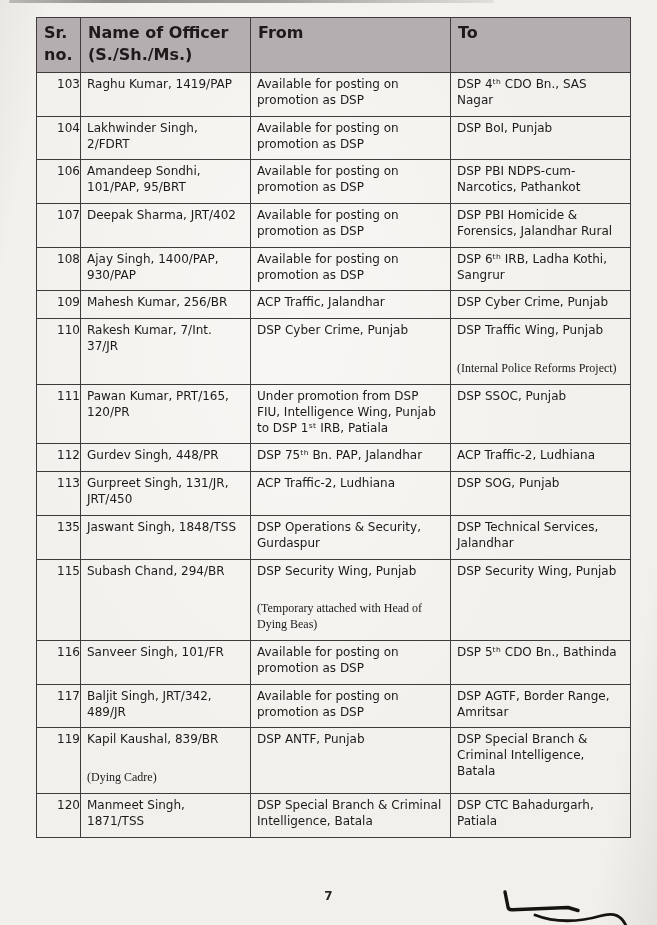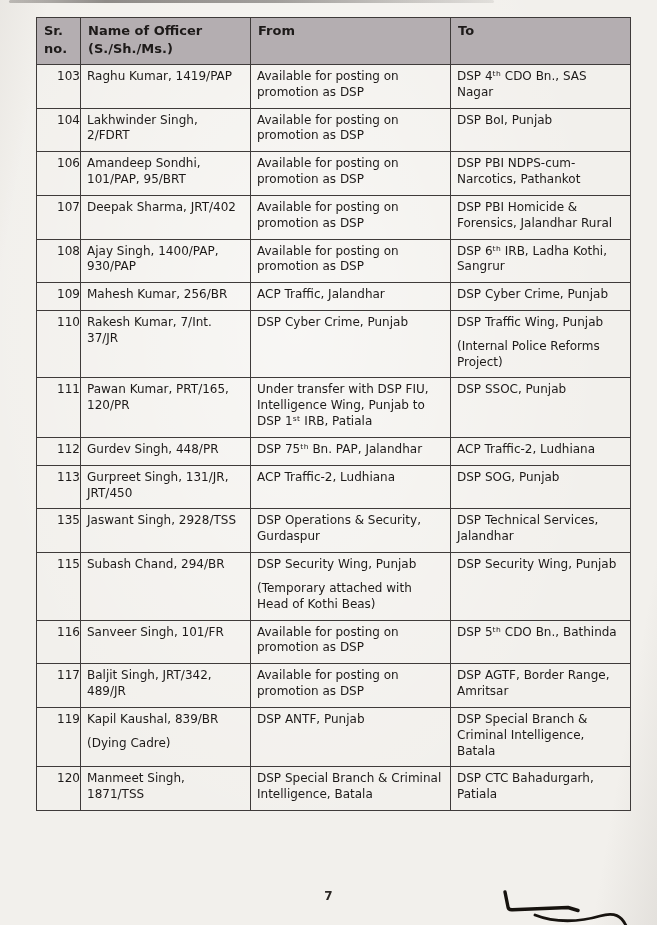--- a/index.html
+++ b/index.html
@@ -26,31 +26,31 @@
     border-collapse: collapse; table-layout: fixed;
   }
   th, td {
     border: 1.5px solid var(--table-border, #3f3b3a);
     vertical-align: top;
     color: var(--ink, #1d1a19);
     overflow: hidden;
   }
   th {
     background: var(--header-bg, #b4aeb1);
-    font-size: 13px; font-weight: bold; text-align: left;
+    font-size: 16px; font-weight: bold; text-align: left;
     padding: 4px 6px 6px 7px; line-height: 1.38;
     white-space: pre-line;
   }
   td {
     font-size: 12px; line-height: 1.32;
     padding: 4px 6px 7px 6px;
   }
   td.col-sr { padding-left: 20px; }
   td .para { margin: 0; }
-  td .para-gap { margin-top: 8px; }
+  td .para-gap { margin-top: 22px; font-family: Liberation Serif, serif; }
   .page-number {
     position: absolute; left: 0; right: 0; top: 889px;
     text-align: center;
     font-size: 12px; font-weight: bold; color: #2b2724;
   }
   .signature { position: absolute; left: 477px; top: 884px; }
   .signature path {
     fill: none; stroke: var(--signature-ink, #17130f);
     stroke-linecap: round; stroke-linejoin: round;
   }
@@ -121,47 +121,47 @@
       <td>Rakesh Kumar, 7/Int. 37/JR</td>
       <td>DSP Cyber Crime, Punjab</td>
       <td>
             <div class="para">DSP Traffic Wing, Punjab</div>
             <div class="para para-gap">(Internal Police Reforms Project)</div>
           </td>
     </tr>
         <tr>
       <td class="col-sr">111.</td>
       <td>Pawan Kumar, PRT/165, 120/PR</td>
-      <td>Under transfer with DSP FIU, Intelligence Wing, Punjab to DSP 1ˢᵗ IRB, Patiala</td>
+      <td>Under promotion from DSP FIU, Intelligence Wing, Punjab to DSP 1ˢᵗ IRB, Patiala</td>
       <td>DSP SSOC, Punjab</td>
     </tr>
         <tr>
       <td class="col-sr">112.</td>
       <td>Gurdev Singh, 448/PR</td>
       <td>DSP 75ᵗʰ Bn. PAP, Jalandhar</td>
       <td>ACP Traffic-2, Ludhiana</td>
     </tr>
         <tr>
       <td class="col-sr">113.</td>
       <td>Gurpreet Singh, 131/JR, JRT/450</td>
       <td>ACP Traffic-2, Ludhiana</td>
       <td>DSP SOG, Punjab</td>
     </tr>
         <tr>
       <td class="col-sr">135.</td>
-      <td>Jaswant Singh, 2928/TSS</td>
+      <td>Jaswant Singh, 1848/TSS</td>
       <td>DSP Operations &amp; Security, Gurdaspur</td>
       <td>DSP Technical Services, Jalandhar</td>
     </tr>
         <tr>
       <td class="col-sr">115.</td>
       <td>Subash Chand, 294/BR</td>
       <td>
             <div class="para">DSP Security Wing, Punjab</div>
-            <div class="para para-gap">(Temporary attached with Head of Kothi Beas)</div>
+            <div class="para para-gap">(Temporary attached with Head of Dying Beas)</div>
           </td>
       <td>DSP Security Wing, Punjab</td>
     </tr>
         <tr>
       <td class="col-sr">116.</td>
       <td>Sanveer Singh, 101/FR</td>
       <td>Available for posting on promotion as DSP</td>
       <td>DSP 5ᵗʰ CDO Bn., Bathinda</td>
     </tr>
         <tr>

